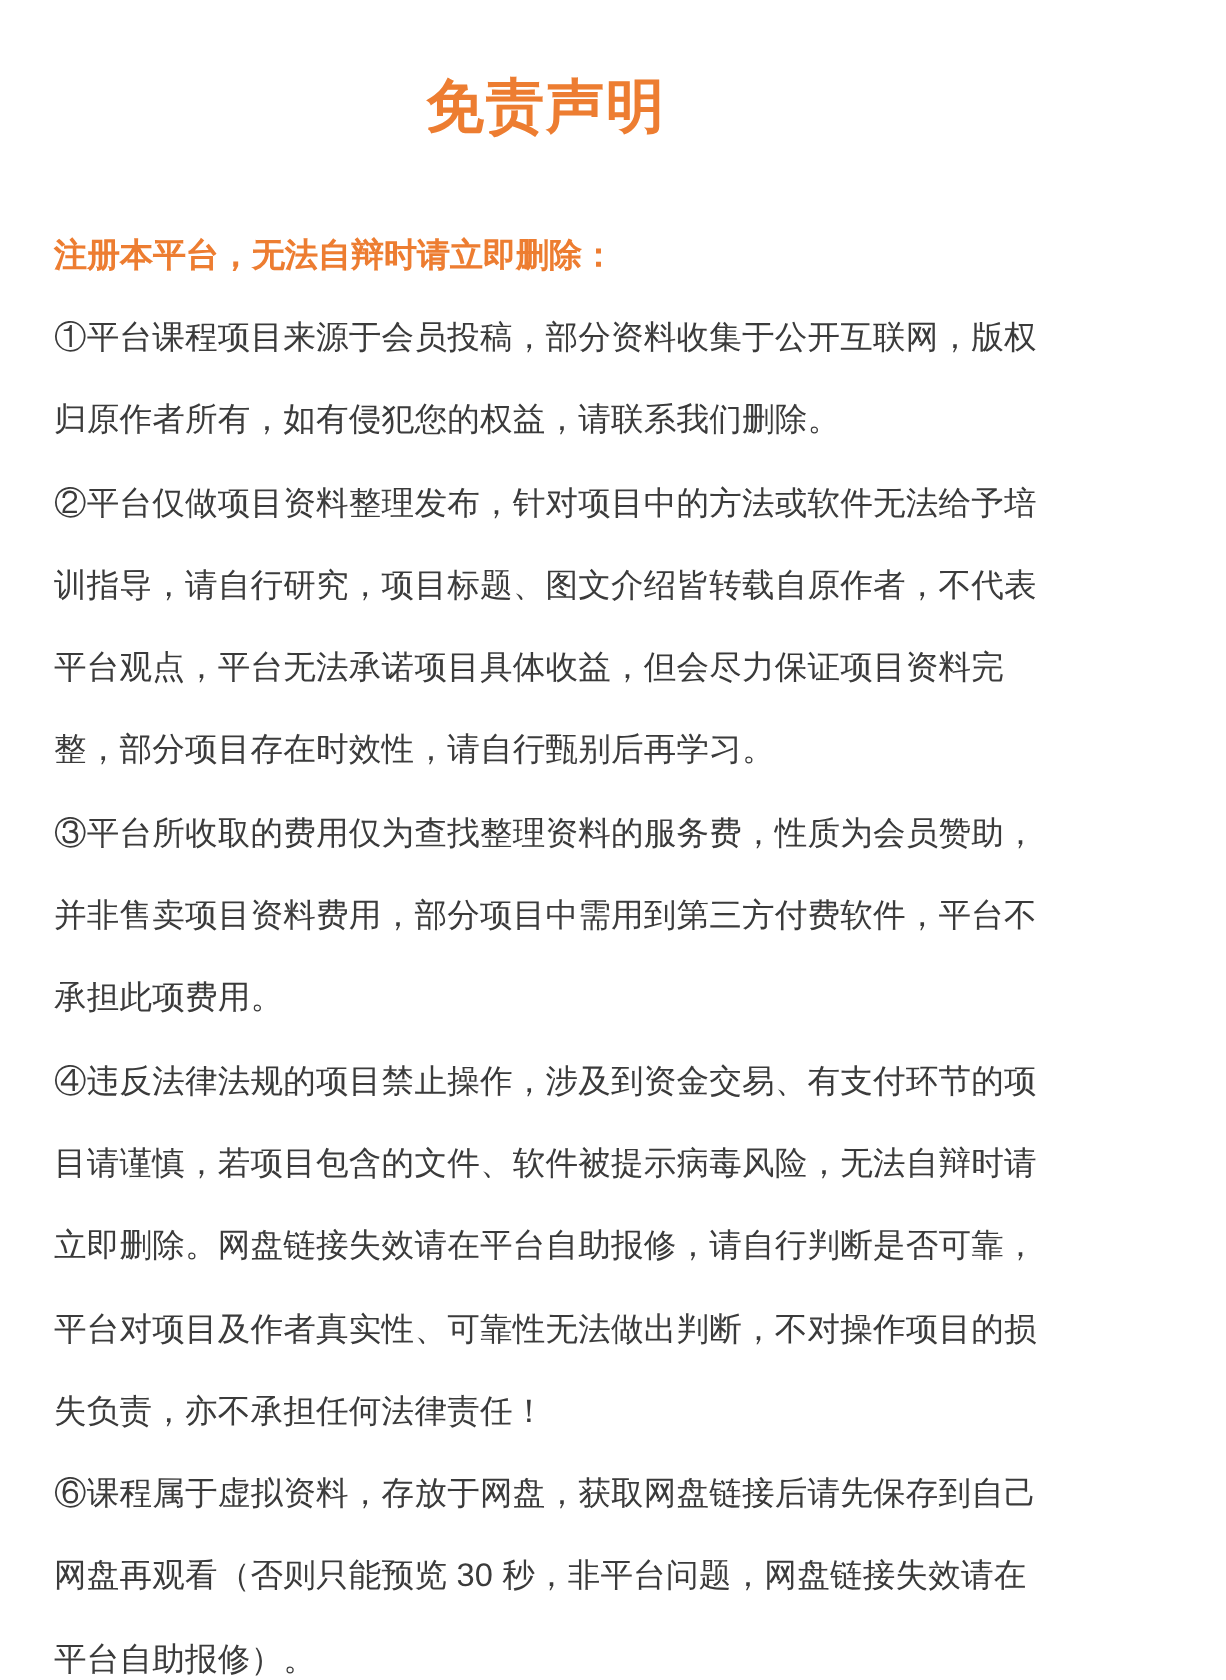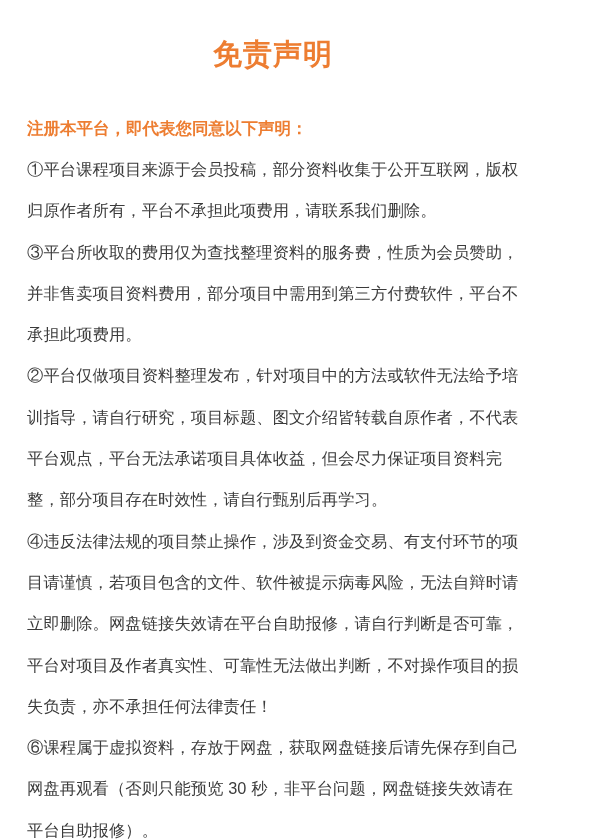--- a/index.html
+++ b/index.html
@@ -48,23 +48,23 @@
     letter-spacing: 0.1px;
   }
 </style>
 </head>
 <body>
 
 <div class="page">
 
   <h1 class="doc-title">免责声明</h1>
 
-  <p class="intro">注册本平台，即代表您同意以下声明：</p>
+  <p class="intro">注册本平台，无法自辩时请立即删除：</p>
 
   <div class="content">
-    <p>①平台课程项目来源于会员投稿，部分资料收集于公开互联网，版权归原作者所有，平台不承担此项费用，请联系我们删除。</p>
+    <p>①平台课程项目来源于会员投稿，部分资料收集于公开互联网，版权归原作者所有，如有侵犯您的权益，请联系我们删除。</p>
+    <p>②平台仅做项目资料整理发布，针对项目中的方法或软件无法给予培训指导，请自行研究，项目标题、图文介绍皆转载自原作者，不代表平台观点，平台无法承诺项目具体收益，但会尽力保证项目资料完整，部分项目存在时效性，请自行甄别后再学习。</p>
     <p>③平台所收取的费用仅为查找整理资料的服务费，性质为会员赞助，并非售卖项目资料费用，部分项目中需用到第三方付费软件，平台不承担此项费用。</p>
-    <p>②平台仅做项目资料整理发布，针对项目中的方法或软件无法给予培训指导，请自行研究，项目标题、图文介绍皆转载自原作者，不代表平台观点，平台无法承诺项目具体收益，但会尽力保证项目资料完整，部分项目存在时效性，请自行甄别后再学习。</p>
     <p>④违反法律法规的项目禁止操作，涉及到资金交易、有支付环节的项目请谨慎，若项目包含的文件、软件被提示病毒风险，无法自辩时请立即删除。网盘链接失效请在平台自助报修，请自行判断是否可靠，平台对项目及作者真实性、可靠性无法做出判断，不对操作项目的损失负责，亦不承担任何法律责任！</p>
     <p>⑥课程属于虚拟资料，存放于网盘，获取网盘链接后请先保存到自己网盘再观看（否则只能预览 30 秒，非平台问题，网盘链接失效请在平台自助报修）。</p>
   </div>
 
 </div>
 
 </body></html>

